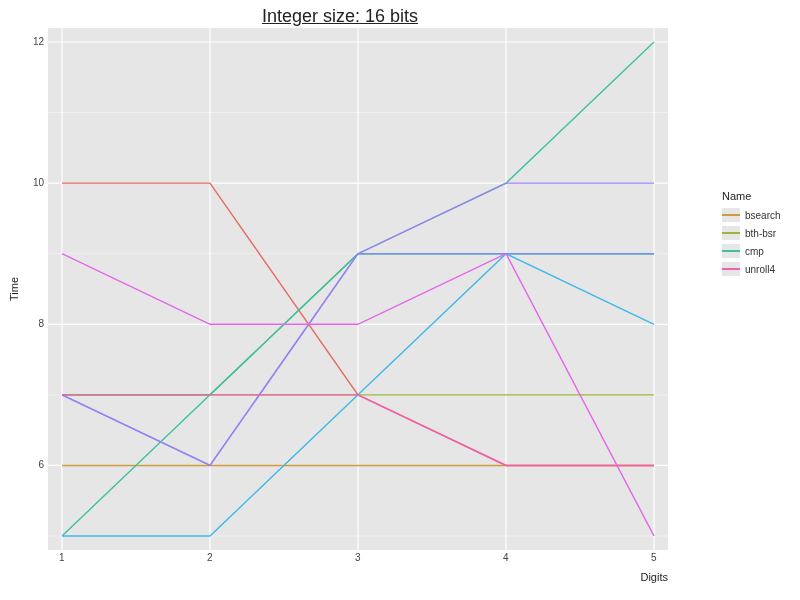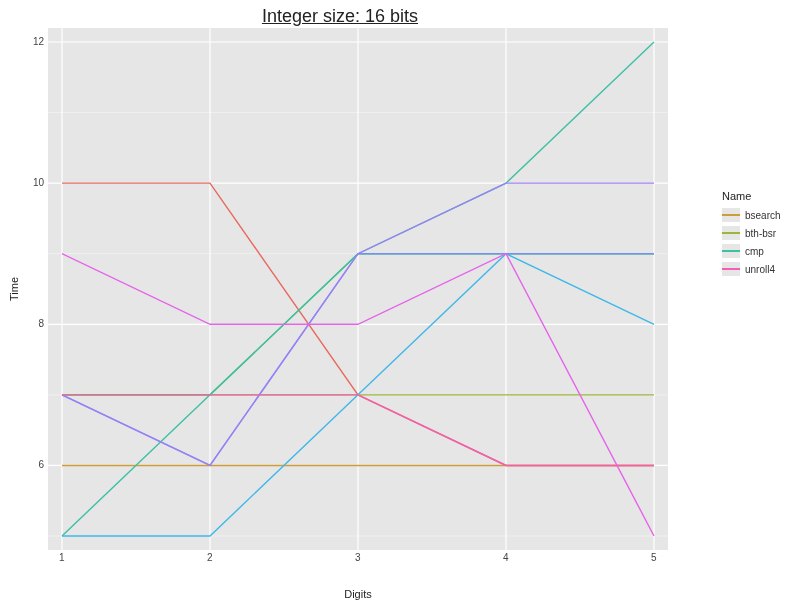--- a/index.html
+++ b/index.html
@@ -128,21 +128,21 @@
       <div class="ytick" style="right: 756px; top: 36px;">12</div>
     </div>
   <div id="xticks">
       <div class="xtick" style="left: 59px; top: 552px;">1</div>
       <div class="xtick" style="left: 207px; top: 552px;">2</div>
       <div class="xtick" style="left: 355px; top: 552px;">3</div>
       <div class="xtick" style="left: 503px; top: 552px;">4</div>
       <div class="xtick" style="left: 651px; top: 552px;">5</div>
     </div>
 
-  <div class="axis-label" style="left:48px; width:620px; top:588px; text-align:center;">Digits</div>
+  <div class="axis-label" style="left:48px; width:620px; top:571px; text-align:right;">Digits</div>
   <div class="axis-label" style="left:8px; top:28px; height:522px; writing-mode:vertical-rl; transform:rotate(180deg); text-align:center;">Time</div>
 
   <div class="legend">
     <div class="legend-title">Name</div>
     <div id="legend-items">
         <div class="legend-item">
           <div class="legend-swatch">
             <span style="background: rgb(207, 156, 58);"></span>
           </div>
           <div class="legend-label">bsearch</div>

